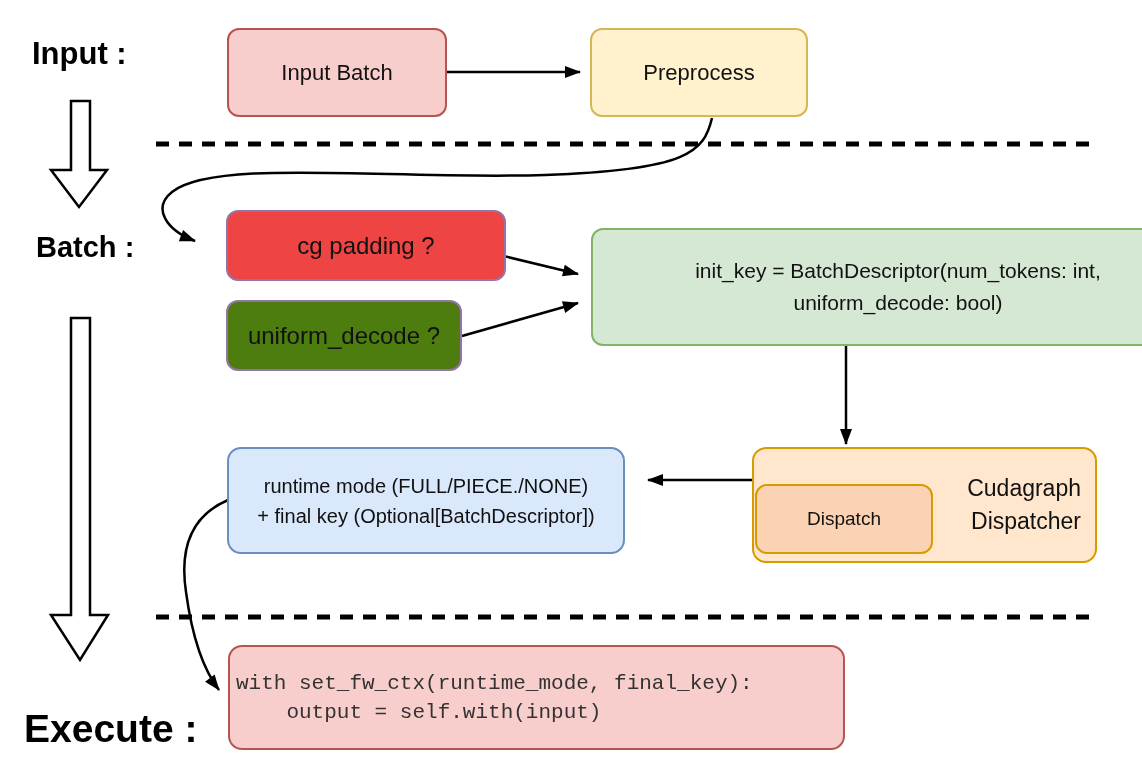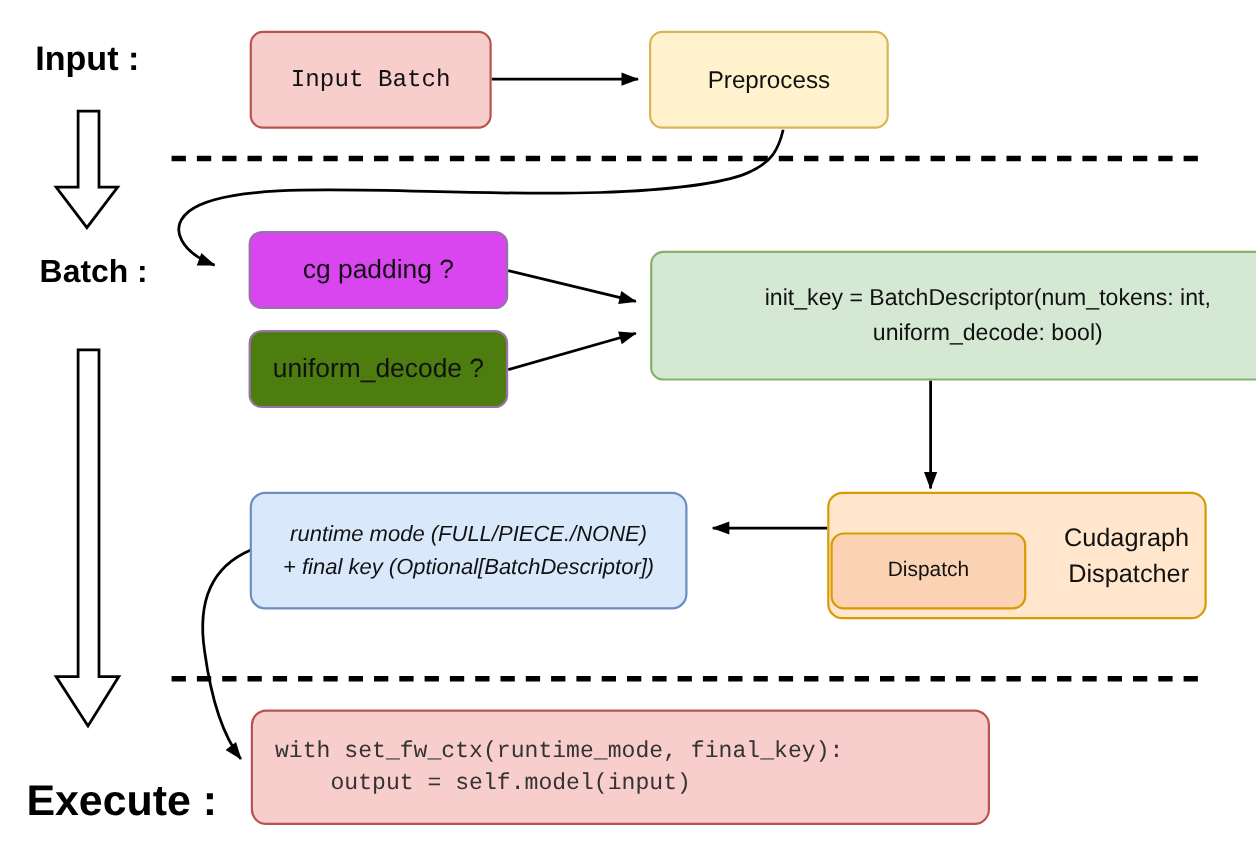--- a/index.html
+++ b/index.html
@@ -11,33 +11,33 @@
   .stage-label{position:absolute;font-weight:700;color:#000;white-space:nowrap;}
   #label-input{left:32px;top:36px;font-size:31px;}
   #label-plan{left:36px;top:231px;font-size:29px;}
   #label-execute{left:24px;top:707px;font-size:39px;}
   .node{
     position:absolute;border-radius:12px;border:2px solid #000;
     display:flex;flex-direction:column;align-items:center;justify-content:center;
     text-align:center;box-sizing:border-box;line-height:1.25;
   }
   .node .ln{display:block;white-space:nowrap;}
-  #node-input-batch{left:227px;top:28px;width:220px;height:89px;background:#f8cecc;border-color:#b85450;font-size:22px;font-family:Liberation Mono, monospace;}
+  #node-input-batch{left:227px;top:28px;width:220px;height:89px;background:#f8cecc;border-color:#b85450;font-size:22px;}
   #node-preprocess{left:590px;top:28px;width:218px;height:89px;background:#fff2cc;border-color:#d6b656;font-size:22px;text-align:right;}
-  #node-cg-padding{left:226px;top:210px;width:236px;height:71px;background:#d946ef;border-color:#9673a6;font-size:24px;}
+  #node-cg-padding{left:226px;top:210px;width:280px;height:71px;background:#ef4444;border-color:#9673a6;font-size:24px;}
   #node-uniform-decode{left:226px;top:300px;width:236px;height:71px;background:#4d7c0f;border-color:#9673a6;font-size:24px;}
   #node-init-key{left:591px;top:228px;width:614px;height:118px;background:#d5e8d4;border-color:#82b366;font-size:21px;line-height:32px;}
   #node-cudagraph{left:752px;top:447px;width:345px;height:116px;background:#ffe6cc;border-color:#d79b00;border-radius:14px;
     align-items:flex-end;justify-content:center;padding-right:14px;font-size:23px;line-height:33px;padding-left:17px;}
   #node-dispatch{left:755px;top:448px;width:178px;height:70px;background:#fbd2b3;border-color:#d79b00;font-size:19px;margin-top:36px;}
-  #node-runtime{left:227px;top:447px;width:398px;height:107px;background:#dae8fc;border-color:#6c8ebf;border-radius:14px;font-size:20px;line-height:30px;font-style:italic;}
+  #node-runtime{left:227px;top:447px;width:398px;height:107px;background:#dae8fc;border-color:#6c8ebf;border-radius:14px;font-size:20px;line-height:30px;}
   #node-execute-code{
-    left:228px;top:645px;width:672px;height:105px;background:#f8cecc;border-color:#b85450;border-radius:14px;
+    left:228px;top:645px;width:617px;height:105px;background:#f8cecc;border-color:#b85450;border-radius:14px;
     align-items:flex-start;justify-content:center;
-    font-family:"Liberation Mono",monospace;font-size:21px;line-height:29px;color:#333;padding-left:20px;
+    font-family:"Liberation Mono",monospace;font-size:21px;line-height:29px;color:#333;padding-left:6px;
   }
   #node-execute-code .ln{white-space:pre;text-align:left;}
 </style>
 </head>
 <body>
 
 <div id="canvas">
 
   <svg id="wires" width="1142" height="770" viewBox="0 0 1142 770" xmlns="http://www.w3.org/2000/svg">
     <defs>
@@ -95,16 +95,16 @@
     <span class="ln">Dispatch</span>
   </div>
 
   <div class="node" id="node-runtime">
     <span class="ln">runtime mode (FULL/PIECE./NONE)</span>
     <span class="ln">+ final key (Optional[BatchDescriptor])</span>
   </div>
 
   <div class="node" id="node-execute-code">
     <span class="ln">with set_fw_ctx(runtime_mode, final_key):</span>
-    <span class="ln">    output = self.model(input)</span>
+    <span class="ln">    output = self.with(input)</span>
   </div>
 
 </div>
 
 </body></html>

